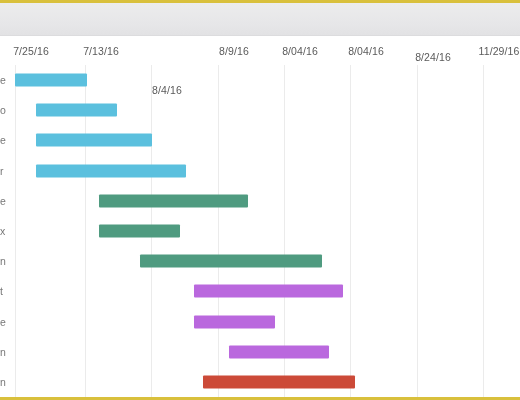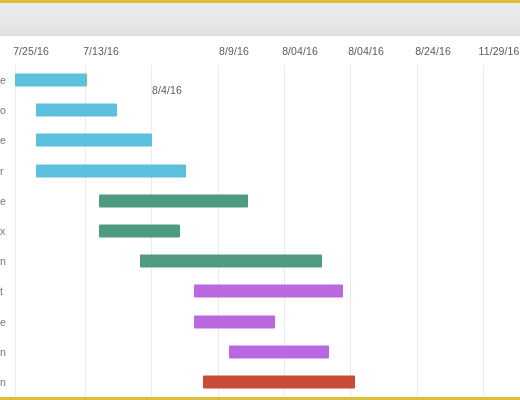--- a/index.html
+++ b/index.html
@@ -71,21 +71,21 @@
         <div class="gridline" style="left: 483px;"></div>
       </div>
 
     <div class="axislayer" id="axislayer">
         <div class="xtick" style="left: 15px;">7/25/16</div>
         <div class="xtick" style="left: 85px;">7/13/16</div>
         <div class="xtick" style="left: 151px; margin-top: 39px;">8/4/16</div>
         <div class="xtick" style="left: 218px;">8/9/16</div>
         <div class="xtick" style="left: 284px;">8/04/16</div>
         <div class="xtick" style="left: 350px;">8/04/16</div>
-        <div class="xtick" style="left: 417px;">8/24/16</div>
+        <div class="xtick" style="left: 417px; margin-top: 6px;">8/24/16</div>
         <div class="xtick" style="left: 483px;">11/29/16</div>
       </div>
 
     <div class="rowlayer" id="rowlayer">
         <div class="row" style="top: 0px; height: 30.1818px;">
           <div class="rowlabel">e</div>
           <div class="bar" style="left: 15px; width: 72px; background: rgb(91, 192, 222);"></div>
         </div>
         <div class="row" style="top: 30.1818px; height: 30.1818px;">
           <div class="rowlabel">o</div>

